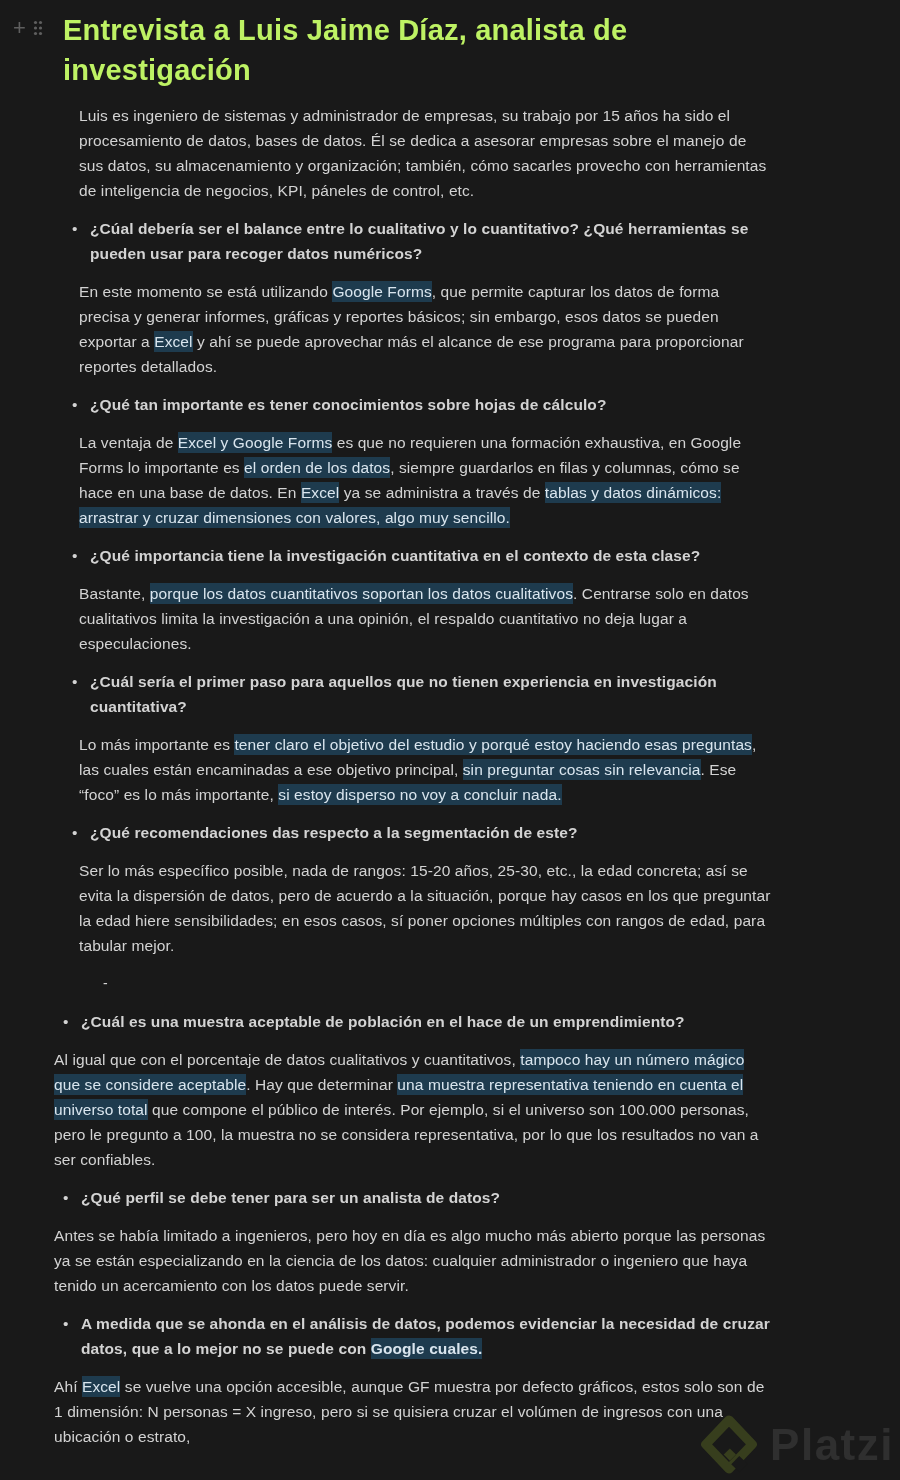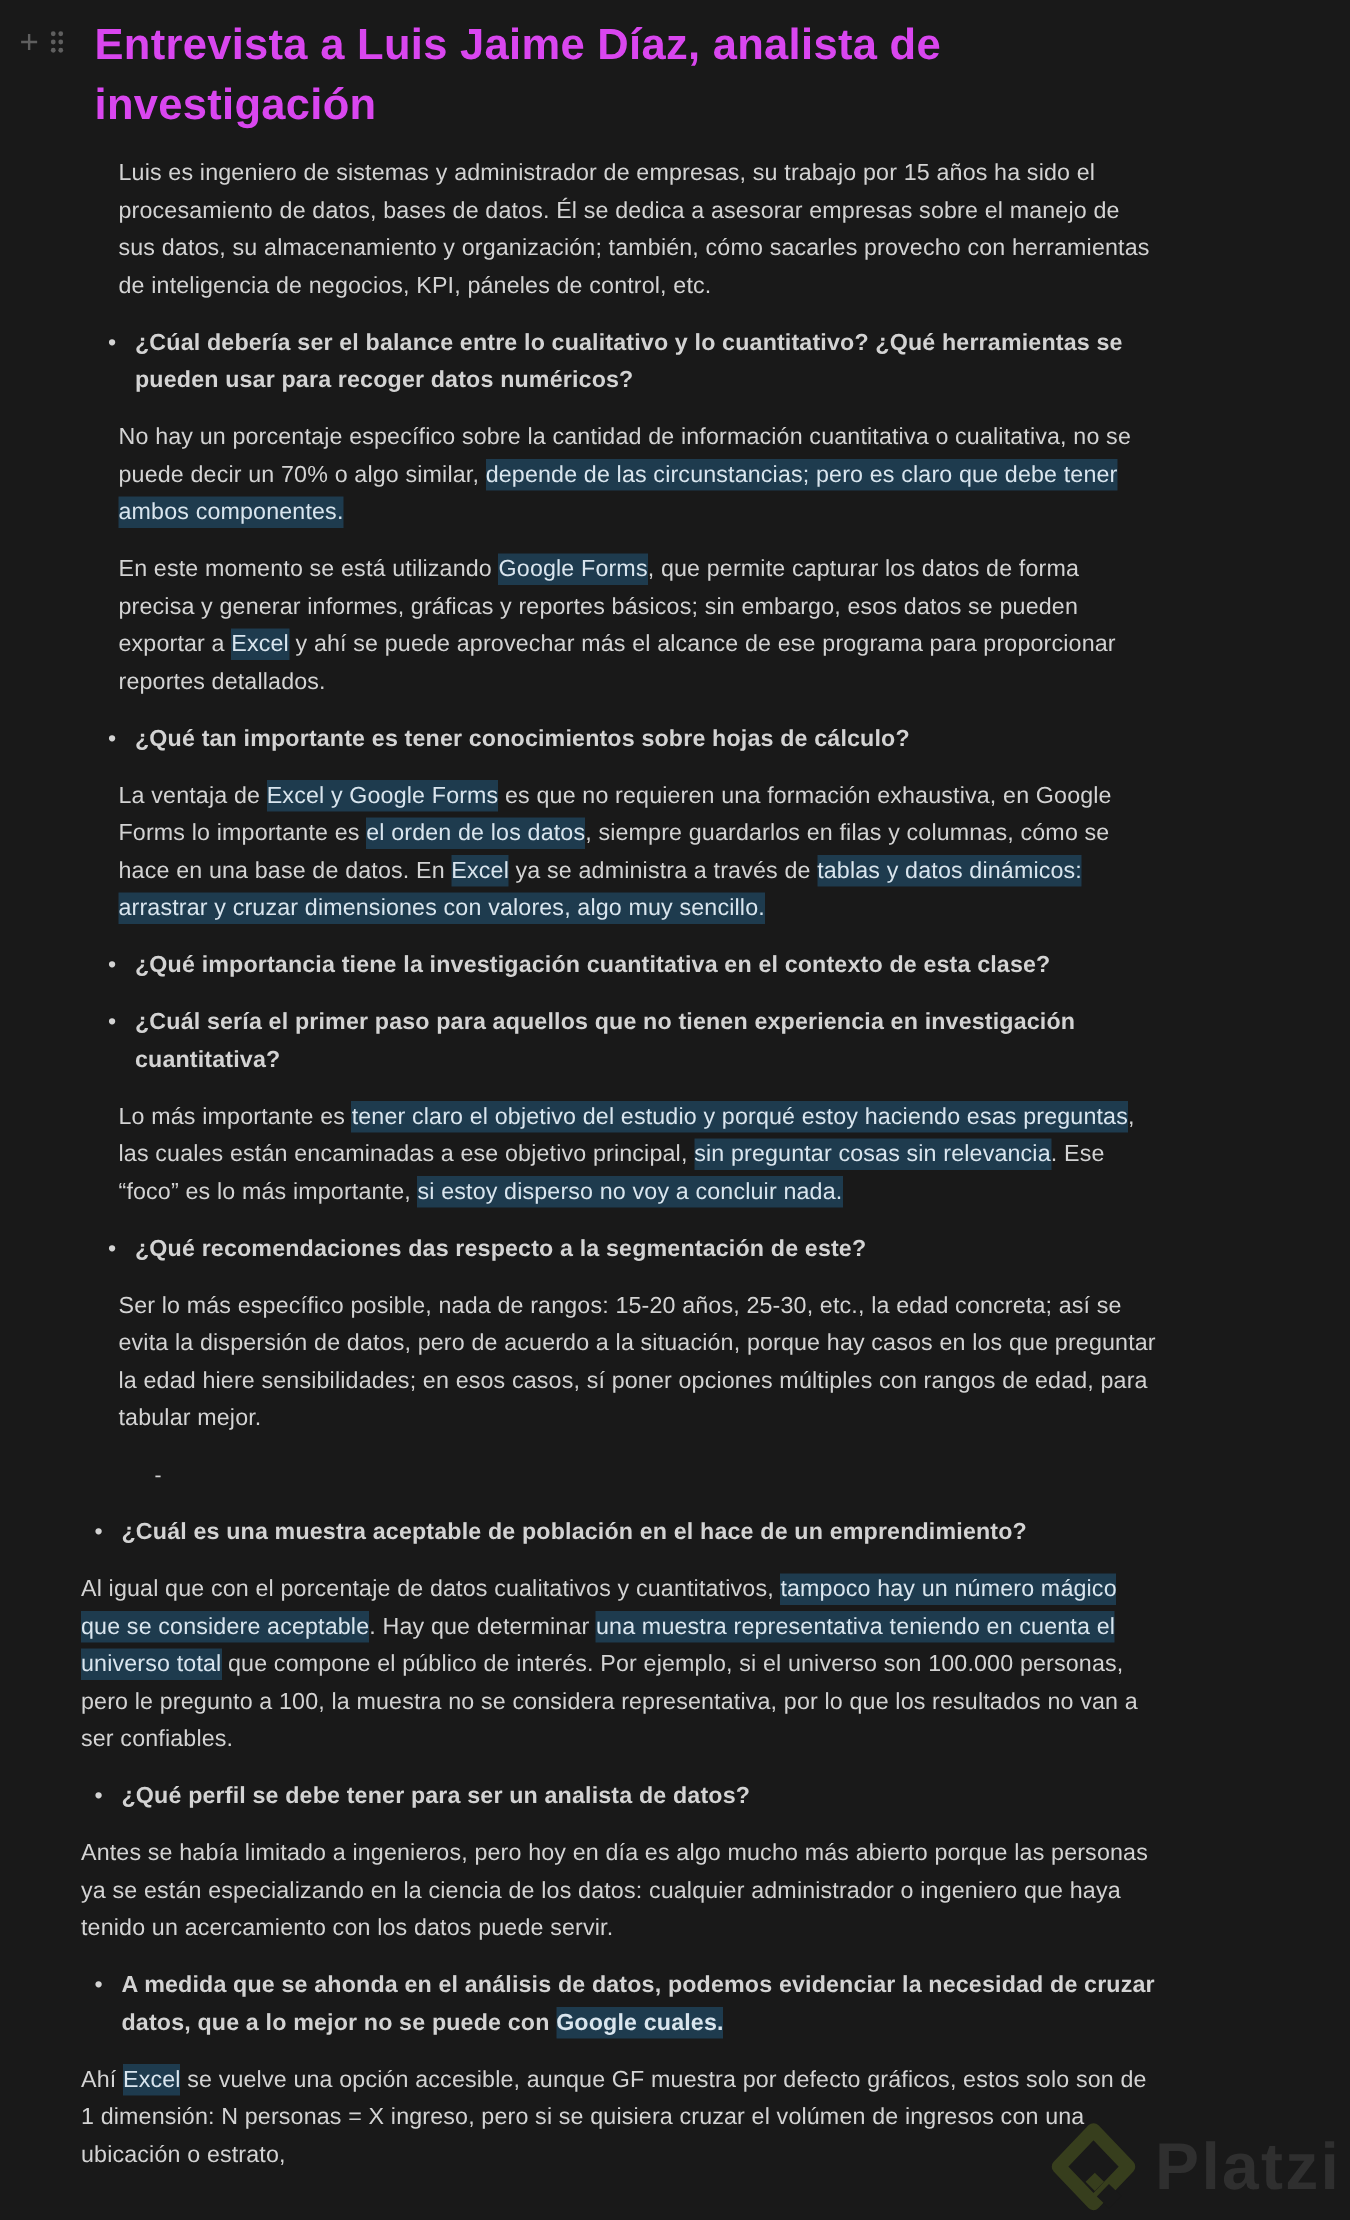--- a/index.html
+++ b/index.html
@@ -17,21 +17,21 @@
   .hover-controls {
     position: absolute; left: -50px; top: 10px;
     display: flex; align-items: center; gap: 7px;
     color: #5f5f5f;
   }
   .plus-glyph { font-size: 22px; line-height: 20px; cursor: pointer; }
   .drag-svg { display: block; cursor: grab; }
 
   h1.page-title {
     margin: 0; padding-top: 2px;
-    color: #d946ef;
+    color: #bef264;
     font-size: 29px; line-height: 40px; font-weight: 700;
     max-width: 620px;
     letter-spacing: 0.2px;
   }
 
   .block {
     font-size: 15.5px;
     line-height: 25px;
     margin: 13px 0;
     letter-spacing: 0.1px;
@@ -83,31 +83,31 @@
     </div>
     <h1 class="page-title">Entrevista a Luis Jaime Díaz, analista de investigación</h1>
   </div>
 
   <div id="doc-body">
       <div class="block p indent-a"><span>Luis es ingeniero de sistemas y administrador de empresas, su trabajo por 15 años ha sido el procesamiento de datos, bases de datos. Él se dedica a asesorar empresas sobre el manejo de sus datos, su almacenamiento y organización; también, cómo sacarles provecho con herramientas de inteligencia de negocios, KPI, páneles de control, etc.</span></div>
       <div class="block bullet indent-a">
         <span class="marker">•</span>
         <div class="btext"><span>¿Cúal debería ser el balance entre lo cualitativo y lo cuantitativo? ¿Qué herramientas se pueden usar para recoger datos numéricos?</span></div>
       </div>
-      <div class="block p indent-a"><span>No hay un porcentaje específico sobre la cantidad de información cuantitativa o cualitativa, no se puede decir un 70% o algo similar, </span><span class="hl">depende de las circunstancias; pero es claro que debe tener ambos componentes.</span></div>
       <div class="block p indent-a"><span>En este momento se está utilizando </span><span class="hl">Google Forms</span><span>, que permite capturar los datos de forma precisa y generar informes, gráficas y reportes básicos; sin embargo, esos datos se pueden exportar a </span><span class="hl">Excel</span><span> y ahí se puede aprovechar más el alcance de ese programa para proporcionar reportes detallados.</span></div>
       <div class="block bullet indent-a">
         <span class="marker">•</span>
         <div class="btext"><span>¿Qué tan importante es tener conocimientos sobre hojas de cálculo?</span></div>
       </div>
       <div class="block p indent-a"><span>La ventaja de </span><span class="hl">Excel y Google Forms</span><span> es que no requieren una formación exhaustiva, en Google Forms  lo importante es </span><span class="hl">el orden de los datos</span><span>, siempre guardarlos en filas y columnas, cómo se hace en una base de datos. En </span><span class="hl">Excel</span><span> ya se administra a través de </span><span class="hl">tablas y datos dinámicos: arrastrar y cruzar dimensiones con valores, algo muy sencillo.</span></div>
       <div class="block bullet indent-a">
         <span class="marker">•</span>
         <div class="btext"><span>¿Qué importancia tiene la investigación cuantitativa en el contexto de esta clase?</span></div>
       </div>
+      <div class="block p indent-a"><span>Bastante, </span><span class="hl">porque los datos cuantitativos soportan los datos cualitativos</span><span>. Centrarse solo en datos cualitativos limita la investigación a una opinión, el respaldo cuantitativo no deja lugar a especulaciones.</span></div>
       <div class="block bullet indent-a">
         <span class="marker">•</span>
         <div class="btext"><span>¿Cuál sería el primer paso para aquellos que no tienen experiencia en investigación cuantitativa?</span></div>
       </div>
       <div class="block p indent-a"><span>Lo más importante es </span><span class="hl">tener claro el objetivo del estudio y porqué estoy haciendo esas preguntas</span><span>, las cuales están encaminadas a ese objetivo principal, </span><span class="hl">sin preguntar cosas sin relevancia</span><span>. Ese “foco” es lo más importante, </span><span class="hl">si estoy disperso no voy a concluir nada.</span></div>
       <div class="block bullet indent-a">
         <span class="marker">•</span>
         <div class="btext"><span>¿Qué recomendaciones das respecto a la segmentación de este?</span></div>
       </div>
       <div class="block p indent-a"><span>Ser lo más específico posible, nada de rangos: 15-20 años, 25-30, etc., la edad concreta; así se evita la dispersión de datos, pero de acuerdo a la situación, porque hay casos en los que preguntar la edad hiere sensibilidades; en esos casos, sí poner opciones múltiples con rangos de edad, para tabular mejor.</span></div>

